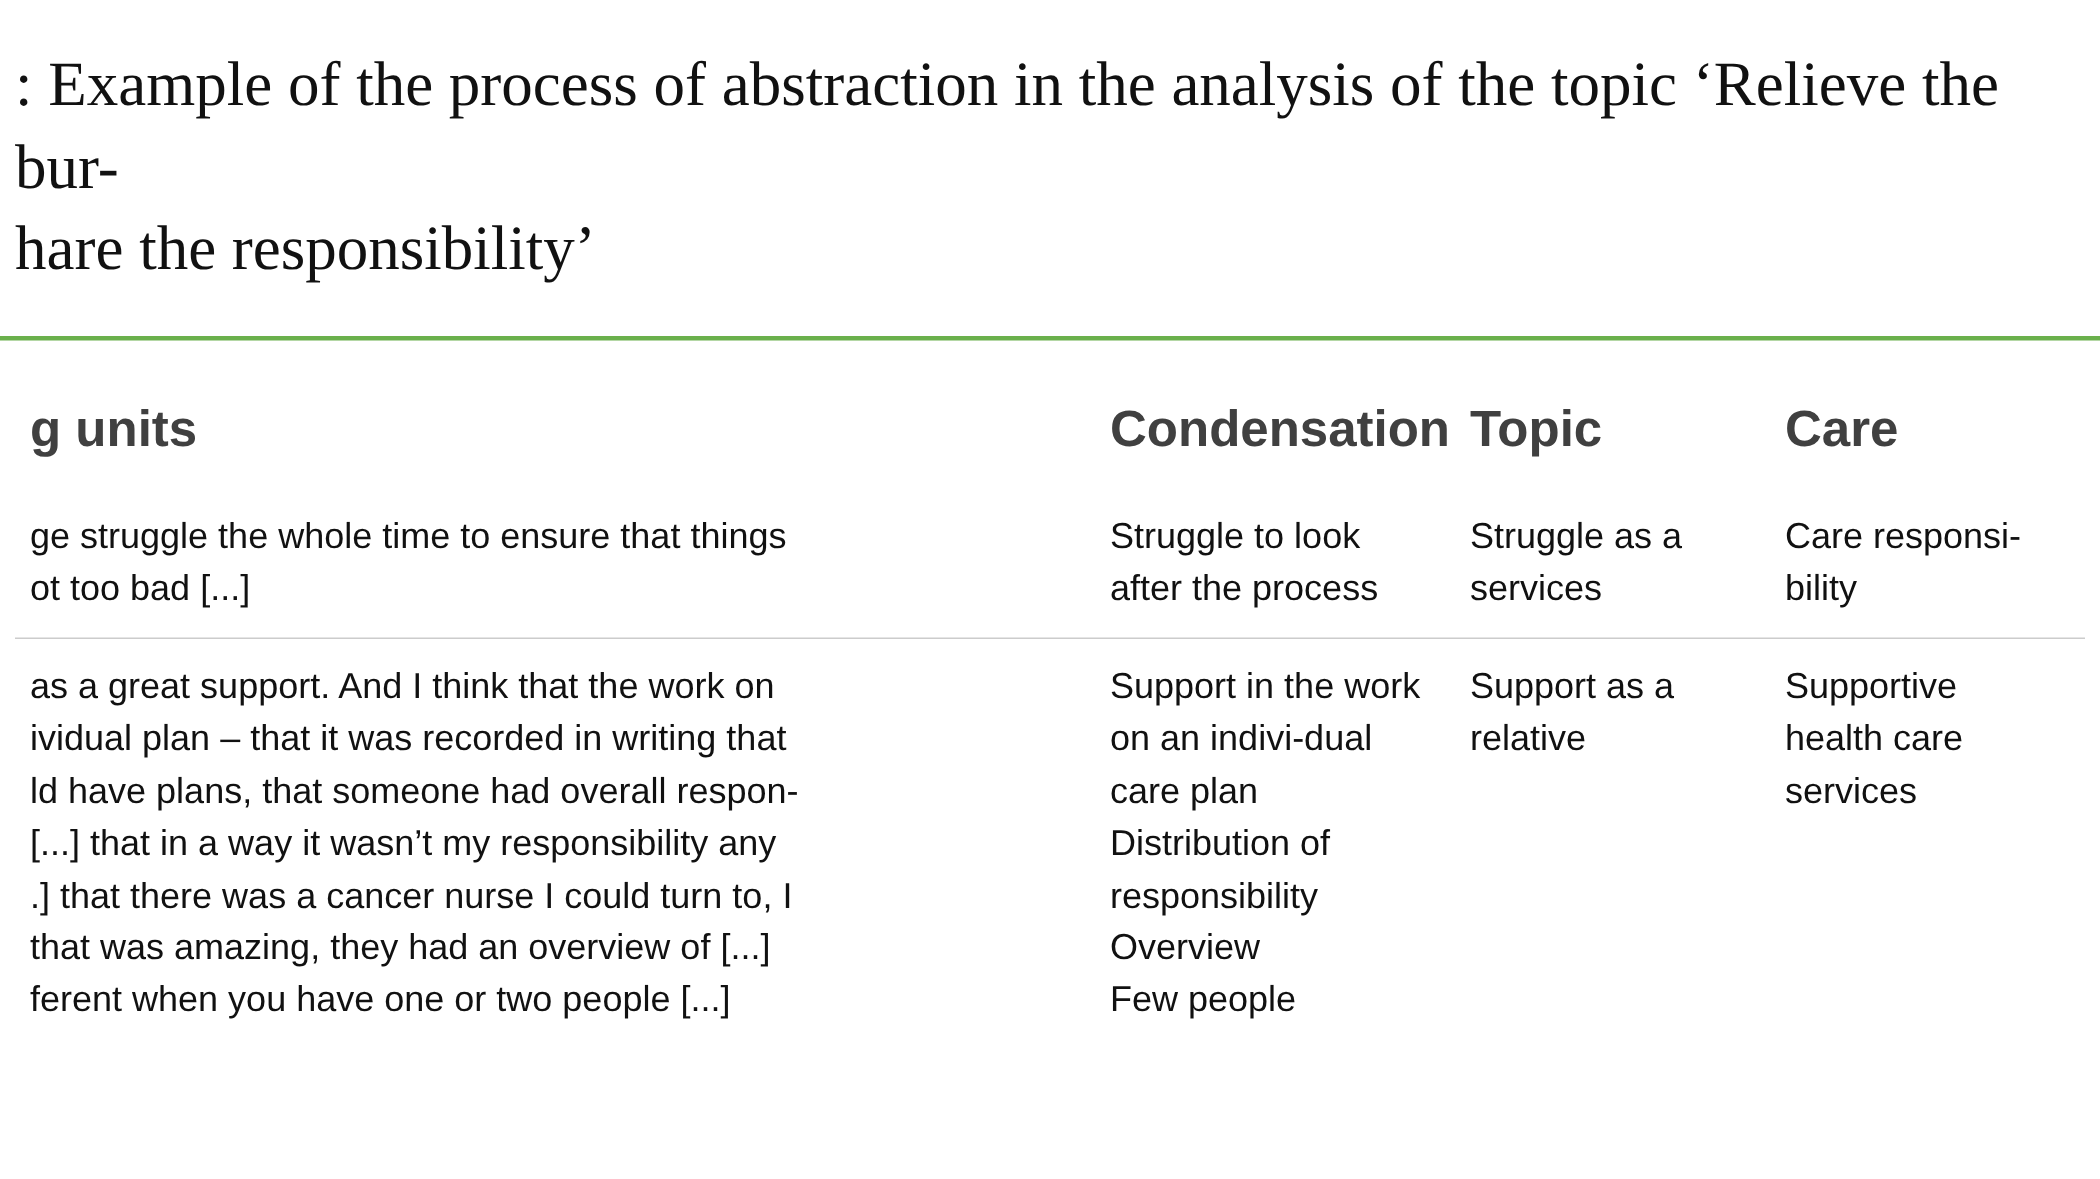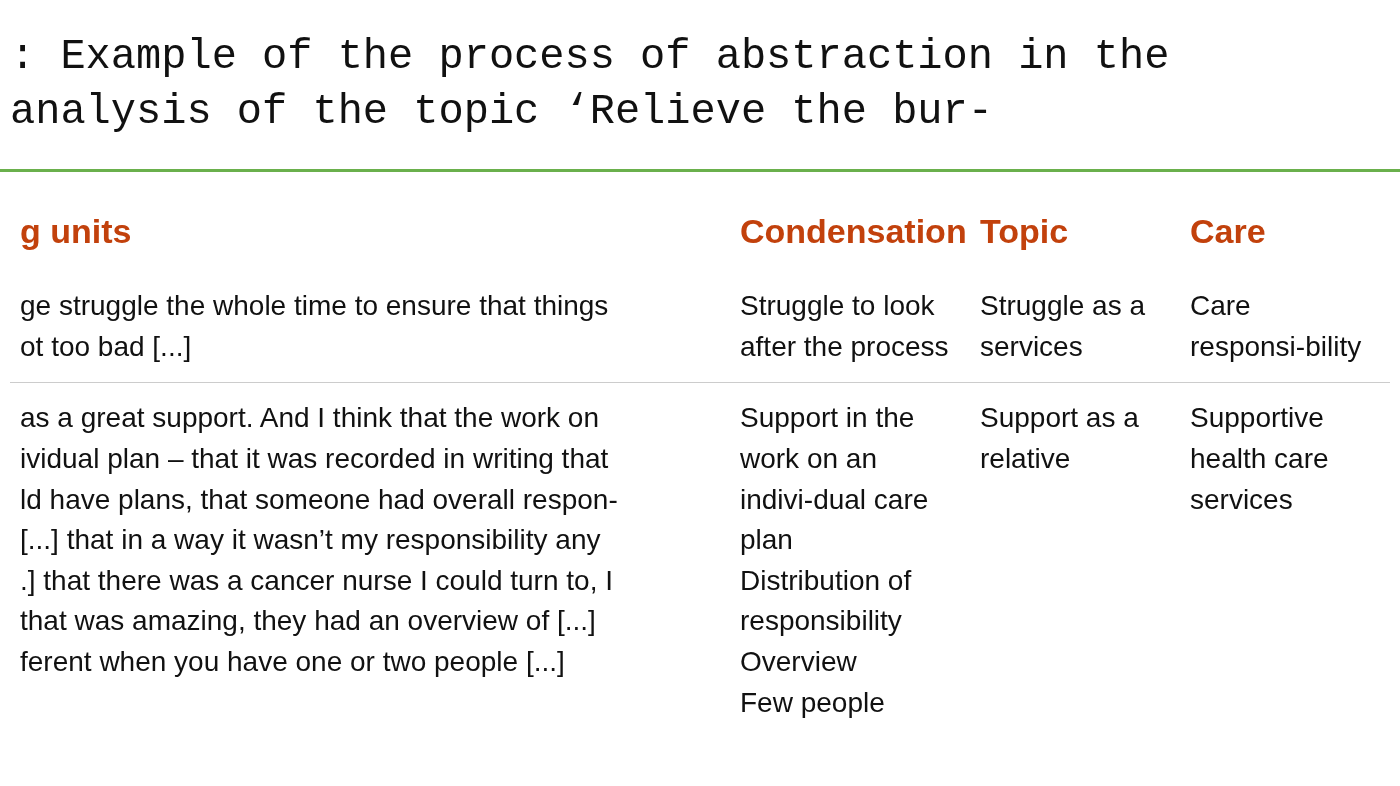--- a/index.html
+++ b/index.html
@@ -23,21 +23,21 @@
       min-height: 786px;
       padding: 30px 0 0 0;
       position: relative;
     }
 
     .title-section {
       padding: 0 20px 20px 10px;
     }
 
     .title-text {
-      font-family: Liberation Mono, monospace;
+      font-family: Liberation Serif, serif;
       font-size: 42px;
       font-weight: 400;
       line-height: 1.3;
       color: #111111;
     }
 
     .green-divider {
       height: 3px;
       background-color: #6ab04c;
       width: 100%;
@@ -54,62 +54,63 @@
       table-layout: fixed;
     }
 
     .analysis-table th {
       font-family: 'Arial', 'Helvetica', sans-serif;
       font-size: 34px;
       font-weight: 700;
       text-align: left;
       padding: 10px 20px 20px 10px;
       vertical-align: top;
-      color: #c2410c;
+      color: #404040;
     }
 
     .col-meaning-units {
       width: 48%;
     }
 
     .col-condensation {
       width: 16%;
     }
 
     .col-coding {
       width: 14%;
     }
 
     .col-topic {
       width: 14%;
     }
 
     .analysis-table td {
       font-family: 'Arial', 'Helvetica', sans-serif;
-      font-size: 28px;
+      font-size: 24px;
       font-weight: 400;
       text-align: left;
       padding: 15px 20px 15px 10px;
       vertical-align: top;
       color: #111111;
       line-height: 1.45;
     }
 
     .row-divider td {
       border-top: 1px solid #cccccc;
     }
   </style>
 </head>
 <body>
 
 <div class="page-container">
 
   <div class="title-section">
     <div class="title-text">
       <span>: Example of the process of abstraction in the analysis of the topic ‘Relieve the bur-</span><br>
+      <span>hare the responsibility’</span>
     </div>
   </div>
 
   <div class="green-divider"></div>
 
   <div class="table-section">
     <table class="analysis-table">
       <colgroup>
         <col class="col-meaning-units">
         <col class="col-condensation">

